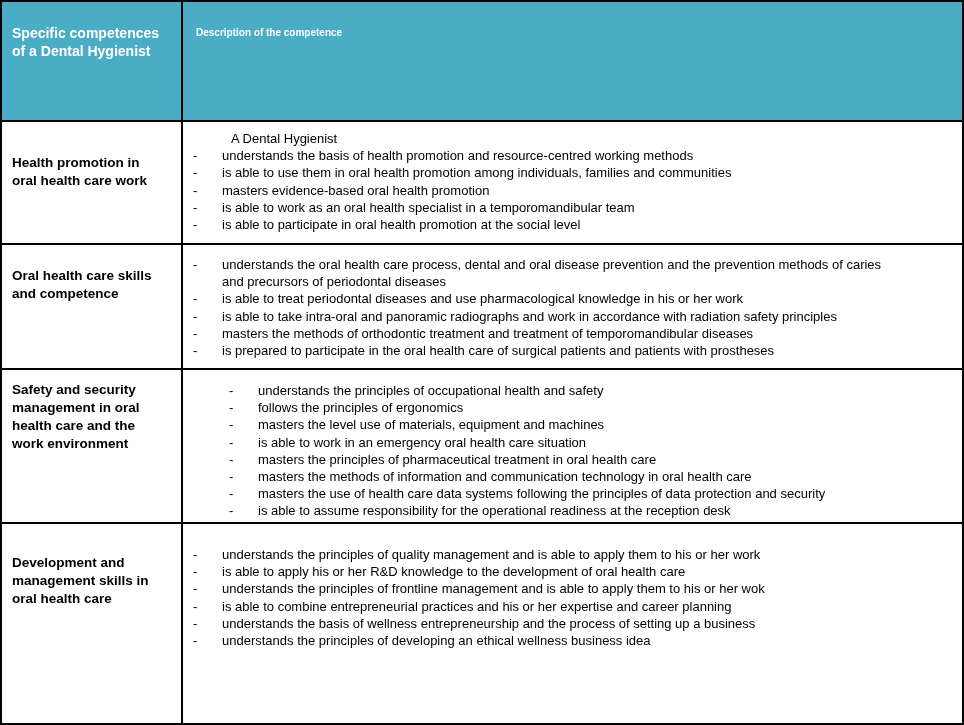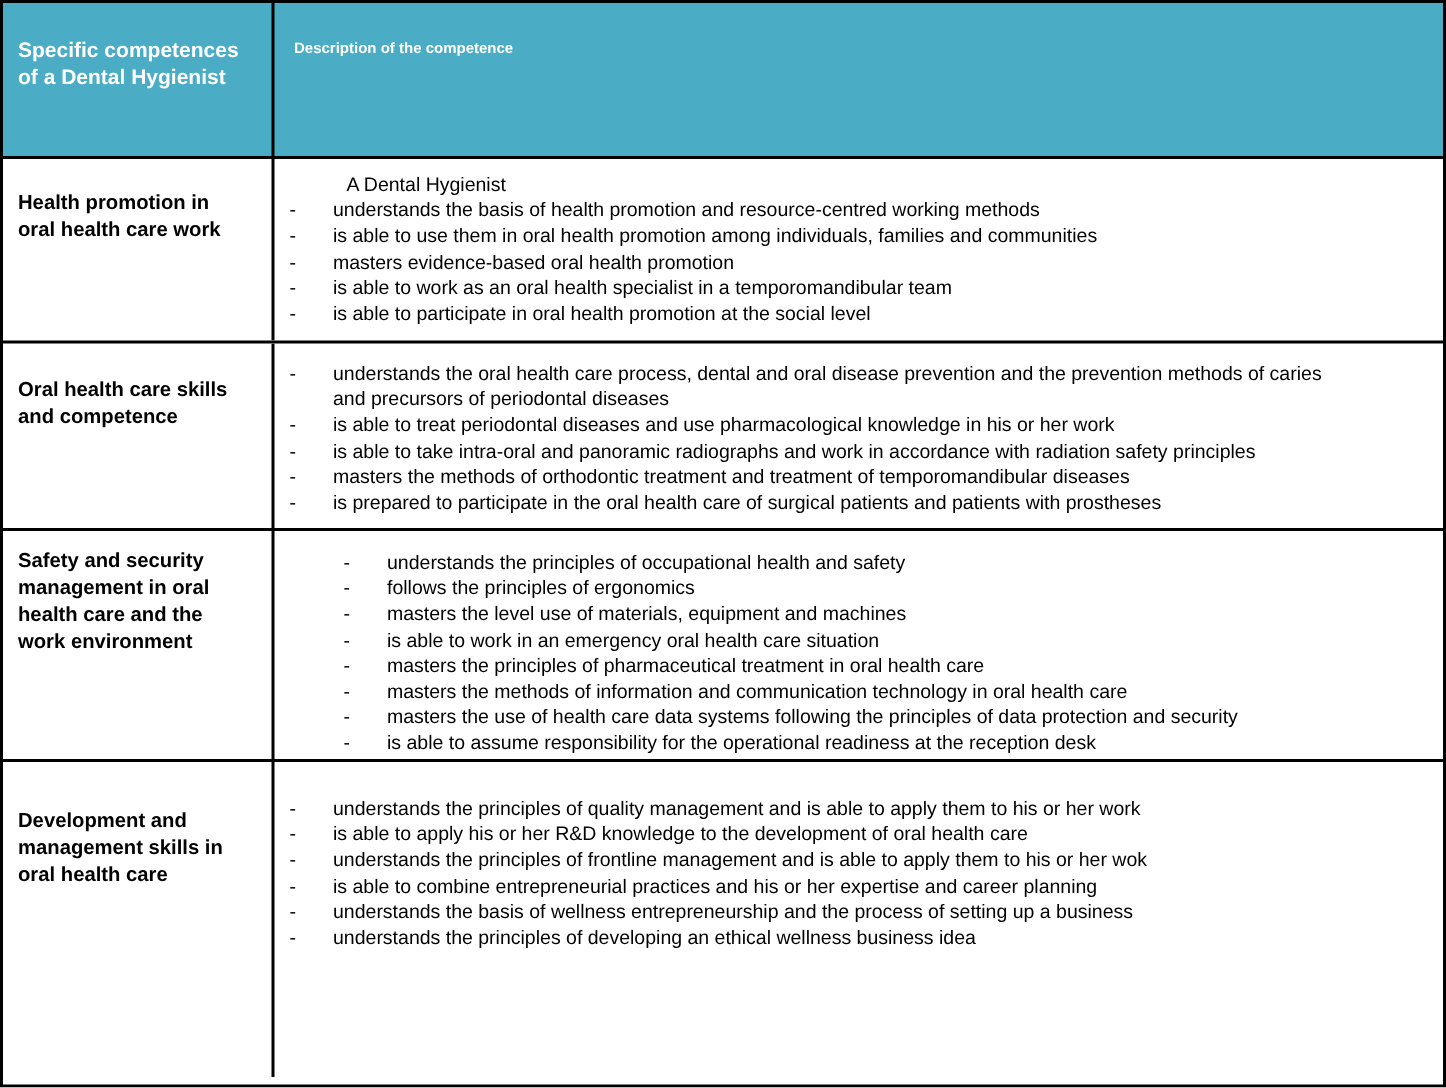--- a/index.html
+++ b/index.html
@@ -22,21 +22,21 @@
     background: var(--page-bg);
     overflow: hidden;
   }
   .trow {
     display: grid;
     grid-template-columns: 181px 1fr;
     border-bottom: 2px solid var(--border);
     overflow: hidden;
   }
   .trow:last-child { border-bottom: none; }
-  .hrow  { height: 104px; background: var(--header-bg); color: var(--header-text); }
+  .hrow  { height: 120px; background: var(--header-bg); color: var(--header-text); }
   .r1 { height: 123px; }
   .r2 { height: 125px; }
   .r3 { height: 154px; gap: 36px; }
   .r4 { height: 210px; }
   .cell-l { border-right: 2px solid var(--border); overflow: hidden; }
   .cell-r { overflow: hidden; }
 
   .hrow .cell-l {
     padding: 22px 14px 0 10px;
     font-weight: bold;
@@ -49,21 +49,21 @@
     font-size: 10px;
     line-height: 18px;
   }
 
   .cell-title {
     font-weight: bold;
     font-size: 13.5px;
     line-height: 18px;
     padding: 0 21px 0 10px;
   }
-  .r1 .cell-title { padding-top: 20px; }
+  .r1 .cell-title { padding-top: 32px; }
   .r2 .cell-title { padding-top: 22px; }
   .r3 .cell-title { padding-top: 11px; }
   .r4 .cell-title { padding-top: 30px; }
 
   .cell-desc {
     font-size: 13px;
     line-height: 17.2px;
     padding-right: 59px;
   }
   .r1 .cell-desc { padding-top: 8px; }

